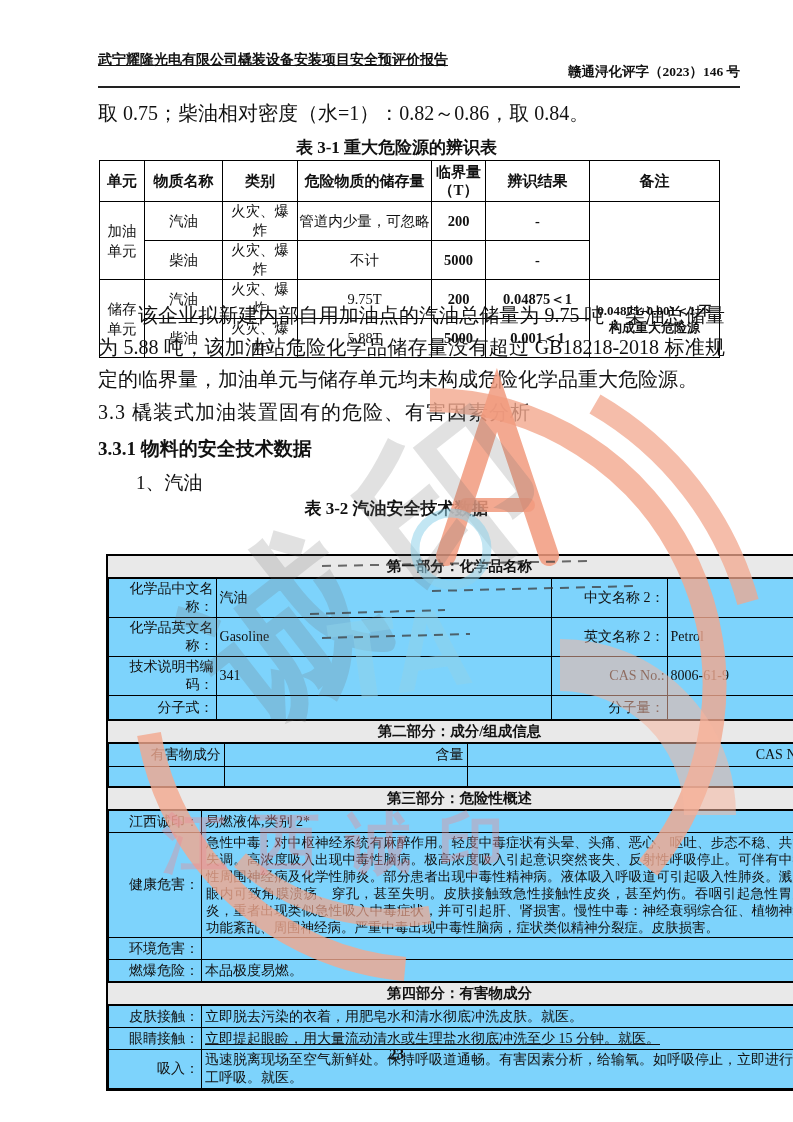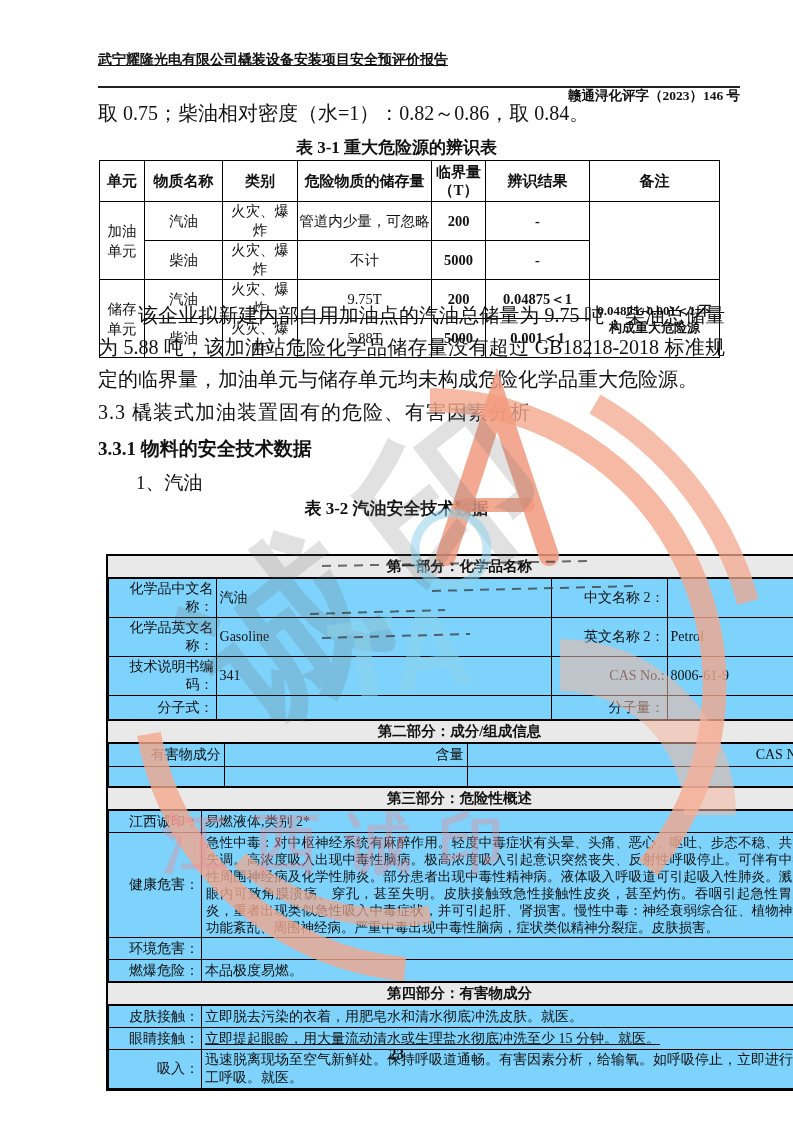--- a/index.html
+++ b/index.html
@@ -2,21 +2,21 @@
 <html><head>
 <meta charset="utf-8">
 <style>
   html,body{margin:0;padding:0;background:#888;}
   .page{
     position:relative;width:793px;height:1122px;margin:0 auto;background:#ffffff;
     font-family:"Liberation Serif","DejaVu Serif",serif;color:#111;overflow:hidden;
   }
   
   .hdr-left{position:absolute;left:98px;top:51px;font-size:14px;font-weight:bold;text-decoration:underline;}
-  .hdr-right{position:absolute;right:53px;top:63px;font-size:13.5px;font-weight:bold;margin-top:24px;}
+  .hdr-right{position:absolute;right:53px;top:63px;font-size:13.5px;font-weight:bold;}
   .hdr-rule{position:absolute;left:98px;top:86px;width:642px;border-bottom:2px solid #222;}
   
   .intro{position:absolute;left:98px;top:100px;width:640px;font-size:20px;}
   .t1-title{position:absolute;left:0;top:136px;width:100%;text-align:center;font-size:17px;font-weight:bold;}
   .para{position:absolute;left:98px;top:299px;width:627px;font-size:20px;line-height:32px;text-indent:2em;text-align:justify;}
   .h33{position:absolute;left:98px;top:399px;font-size:20px;font-weight:normal;letter-spacing:1px;}
   .h331{position:absolute;left:98px;top:436px;font-size:19px;font-weight:bold;}
   .item1{position:absolute;left:136px;top:470px;font-size:19px;}
   .t2-title{position:absolute;left:0;top:497px;width:100%;text-align:center;font-size:17px;font-weight:bold;}
   .pagenum{position:absolute;left:0;top:1046px;width:100%;text-align:center;font-size:15px;font-weight:bold;}

